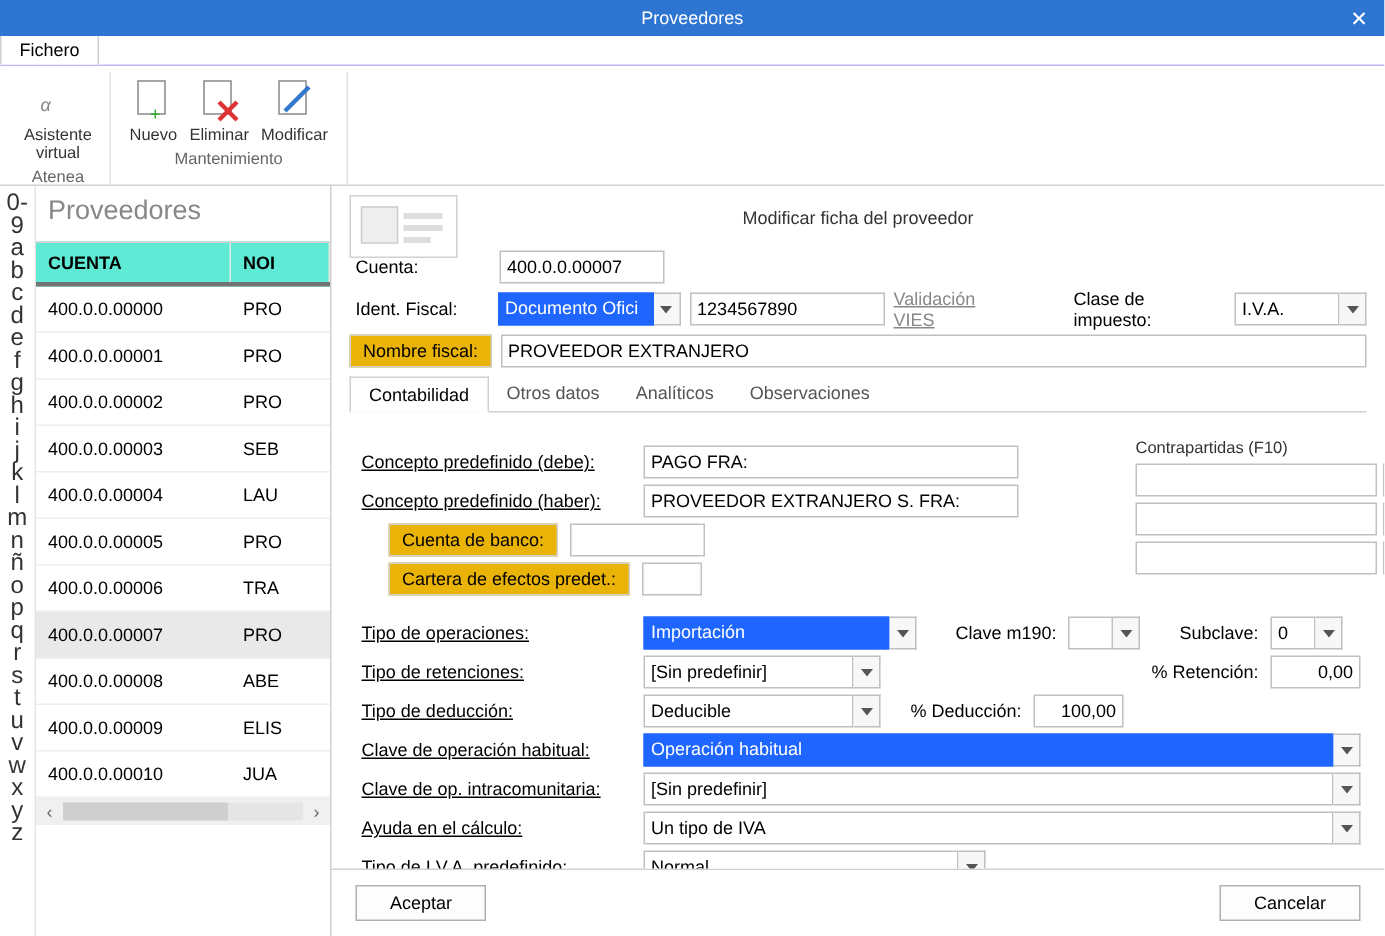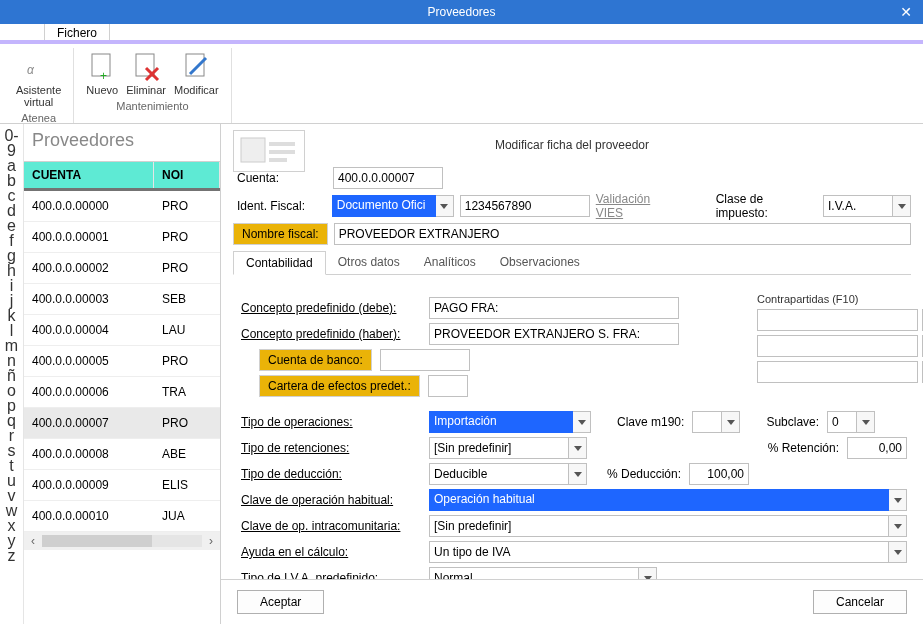--- a/index.html
+++ b/index.html
@@ -1,21 +1,21 @@
 <!DOCTYPE html>
 <html><head>
 <meta charset="utf-8">
 <style>
   * { box-sizing: border-box; font-family: "Segoe UI", Tahoma, sans-serif; font-size: 12px; }
   body { margin:0; padding:0; width:923px; height:624px; background:#fff; overflow:hidden; }
 
   .titlebar { background:#2e75d2; color:#fff; height:24px; line-height:24px; text-align:center; position:relative; }
   .titlebar .close { position:absolute; right:0; top:0; width:34px; height:24px; text-align:center; font-size:14px; cursor:pointer; }
 
-  .ribbon-row { display:flex; height:20px; border-bottom:4px solid #c4b5fd;padding-left:44px; }
+  .ribbon-row { display:flex; height:20px; border-bottom:1px solid #c4b5fd; }
   .ribbon-tab { padding:2px 12px 0 12px; background:#fff; border:1px solid #d0d0d0; border-bottom:none; margin-top:-1px; }
   .ribbon { display:flex; border-bottom:1px solid #d0d0d0; padding:4px 0 0 4px; height:80px; }
   .ribbon-group { text-align:center; padding:0 8px; border-right:1px solid #e0e0e0; }
   .ribbon-group-label { color:#666; font-size:11px; margin-top:2px; }
   .rbtn { display:inline-block; text-align:center; padding:2px 4px; cursor:pointer; vertical-align:top; }
   .rbtn-icon { width:32px; height:32px; margin:0 auto 2px auto; }
   .rbtn-label { font-size:11px; line-height:12px; color:#333; }
 
   .main { display:flex; height:calc(624px - 24px - 20px - 80px); }
   .alpha-strip { width:24px; border-right:1px solid #e5e5e5; padding-top:4px; }
@@ -299,21 +299,21 @@
           <div class="contrap-row">
               <input class="cp-inp" style="">
               <div class="mini">...</div>
             </div>
         </div>
       </div>
 
       <div class="field-row" style="margin-top:10px">
         <span class="flab">Tipo de operaciones:</span>
         <span class="sel-caret">
-          <span class="blue-sel" style="width:144px;display:inline-block">Importación</span>
+          <span class="blue-sel" style="width:164px;display:inline-block">Importación</span>
           <span class="caret-btn"></span>
         </span>
         <span class="lbl" style="margin-left:18px">Clave m190:</span>
         <span class="sel-caret">
             <input class="txt" style="width: 30px;">
             <span class="caret-btn"></span>
           </span>
         <span class="lbl" style="margin-left:18px">Subclave:</span>
         <span class="sel-caret">
             <input class="txt" style="width: 30px;" value="0">

